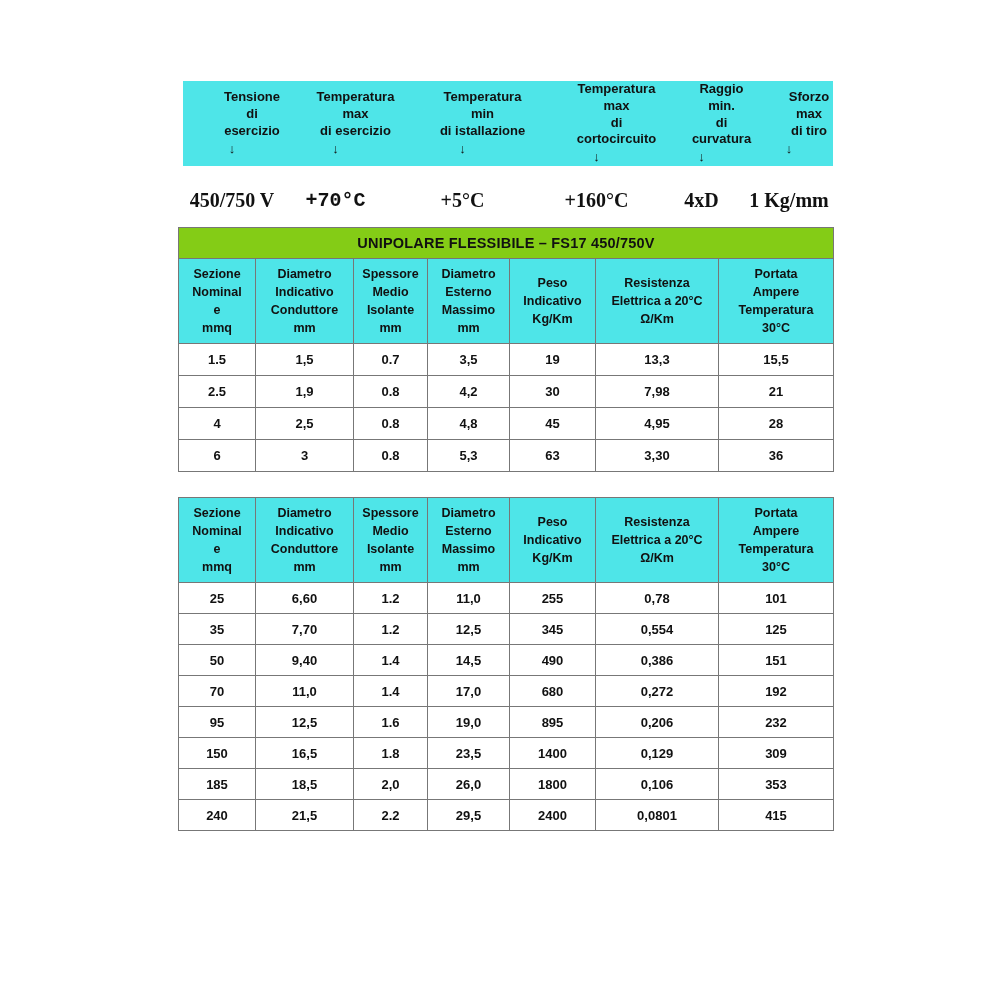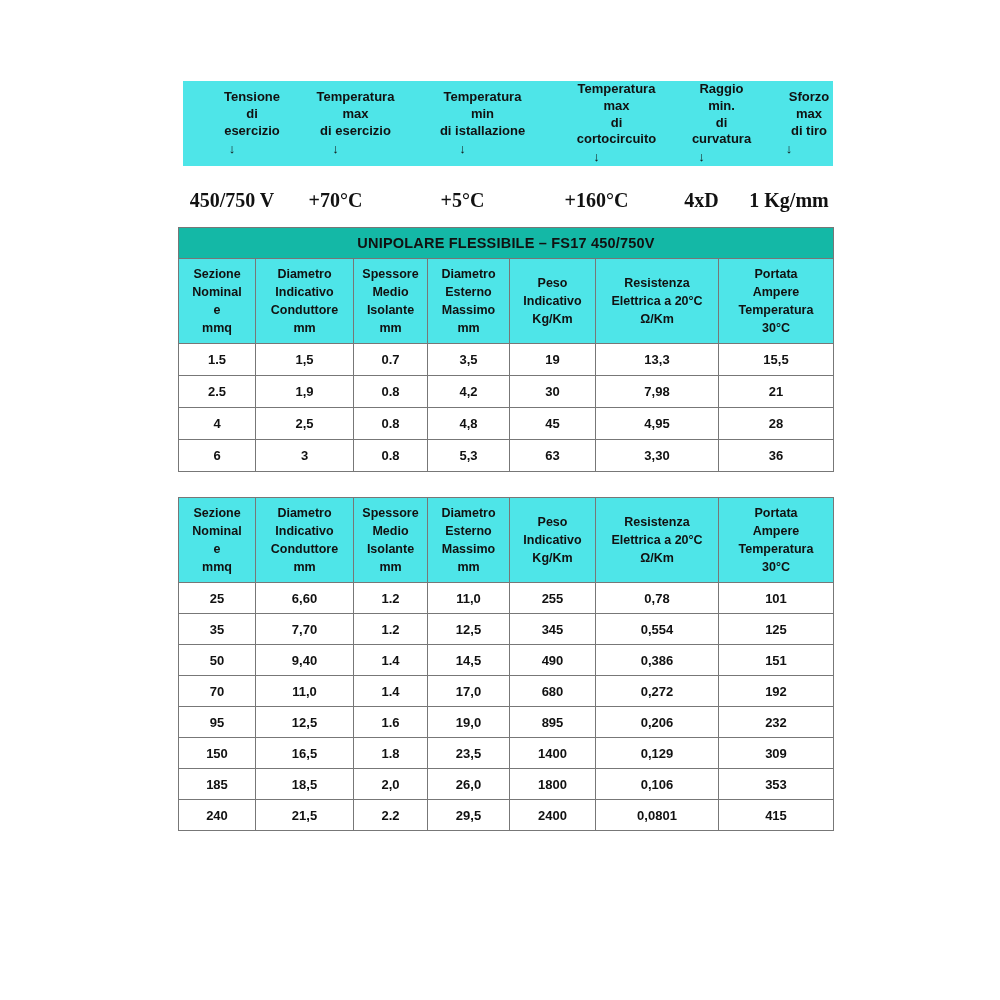--- a/index.html
+++ b/index.html
@@ -30,39 +30,39 @@
   .banner-col:nth-child(6){width:88px;}
   .banner-label{white-space:pre-line;margin-left:40px;}
   .banner-arrow{font-size:13px;font-weight:bold;margin-top:1px;}
   
   .values-row{
     position:absolute;left:183px;top:189px;width:650px;display:flex;
     font-family:"Liberation Serif", serif;font-weight:bold;font-size:20px;
   }
   .values-row .value{text-align:center;}
   .values-row .value:nth-child(1){width:98px;}
-  .values-row .value:nth-child(2){width:109px;}
+  .values-row .value:nth-child(2){width:109px;font-family:Liberation Mono, monospace;}
   .values-row .value:nth-child(3){width:145px;}
   .values-row .value:nth-child(4){width:123px;}
   .values-row .value:nth-child(5){width:87px;}
   .values-row .value:nth-child(6){width:88px;}
   
   table{
     position:absolute;left:178px;width:655px;
     border-collapse:collapse;table-layout:fixed;
   }
   .t1{top:227px;}
   .t2{top:497px;}
   th,td{
     border:1px solid var(--border);
     text-align:center;vertical-align:middle;
     padding:0 2px;overflow:hidden;
   }
   .title-row td{
-    height:30px;background:#14b8a6;
+    height:30px;background:#84cc16;
     font-size:14.5px;font-weight:bold;letter-spacing:.2px;
   }
   th{
     background:var(--cyan);
     font-size:12.5px;font-weight:bold;line-height:1.45;
     white-space:pre-line;height:84px;
   }
   tbody td{font-weight:bold;font-size:13px;}
   .t1 tbody td{height:31px;}
   .t2 tbody td{height:30px;}

